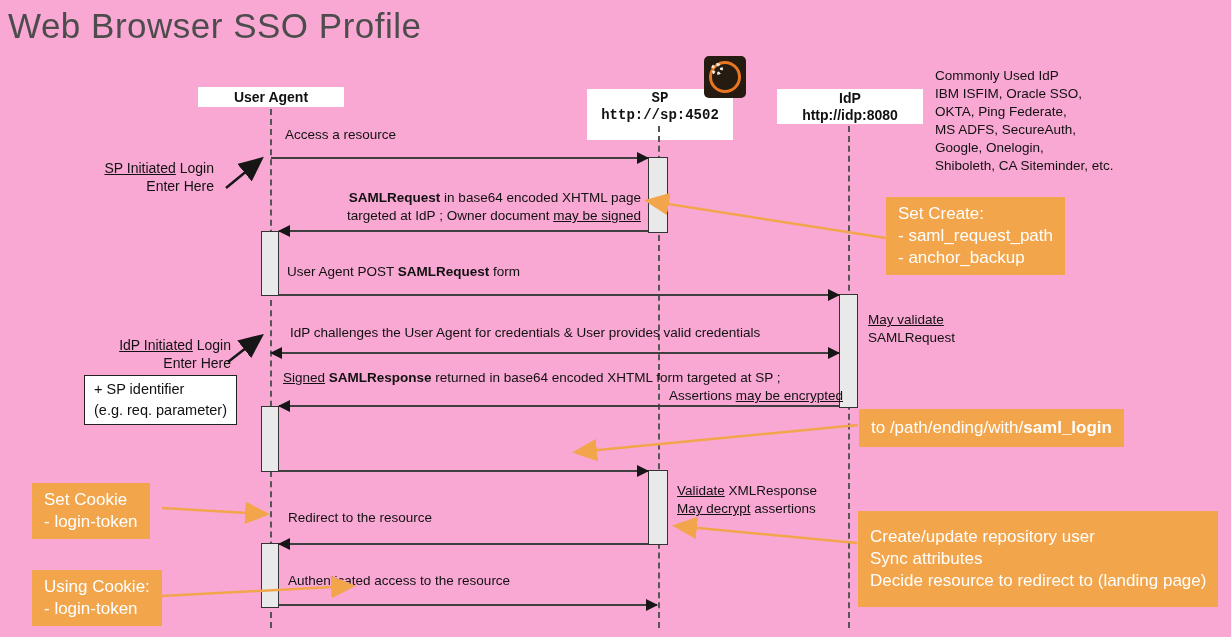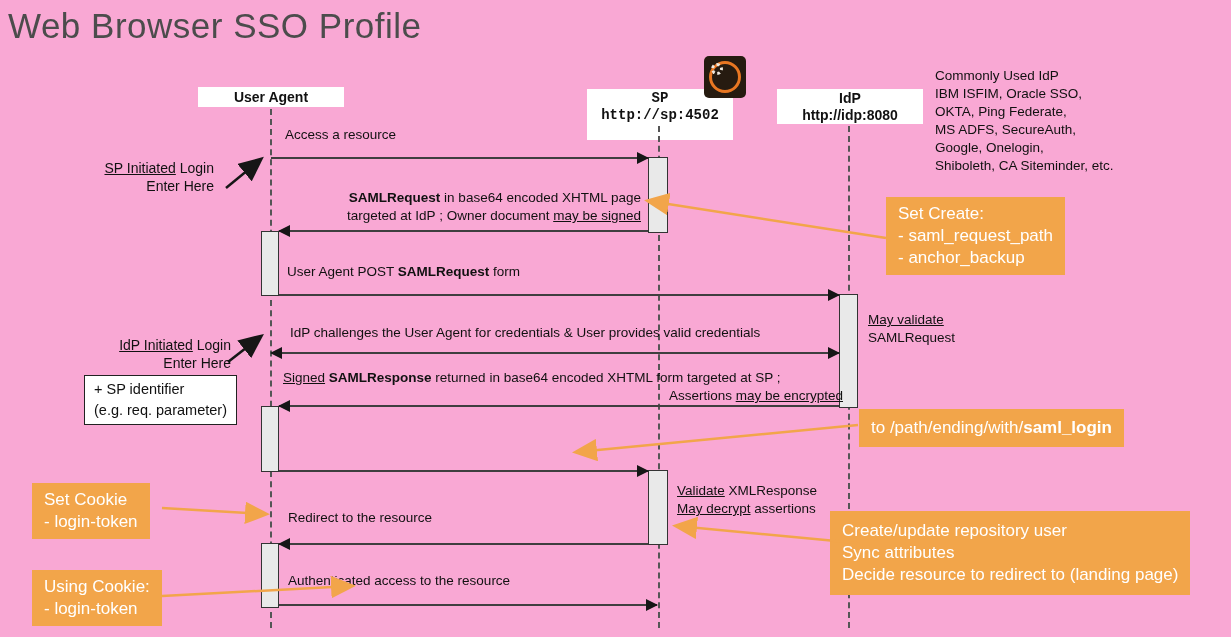--- a/index.html
+++ b/index.html
@@ -158,21 +158,21 @@
   </div>
   <div class="note" style="left:859px;top:409px;padding:8px 12px;"><span>to /path/ending/with/</span><span class="b">saml_login</span></div>
   <div class="note" style="left:32px;top:483px;">
     <div>Set Cookie</div>
     <div>- login-token</div>
   </div>
   <div class="note" style="left:32px;top:570px;">
     <div>Using Cookie:</div>
     <div>- login-token</div>
   </div>
-  <div class="note" style="left:830px;top:511px;padding:9px 12px;">
+  <div class="note" style="left:858px;top:511px;padding:15px 12px;">
     <div>Create/update repository user</div>
     <div>Sync attributes</div>
     <div>Decide resource to redirect to (landing page)</div>
   </div>
 
   <svg class="overlay" width="1231" height="637">
     <defs>
       <marker id="mb" markerWidth="10" markerHeight="9" refX="8" refY="4.5" orient="auto">
         <path d="M0,0 L10,4.5 L0,9 z" fill="#161616"></path>
       </marker>

